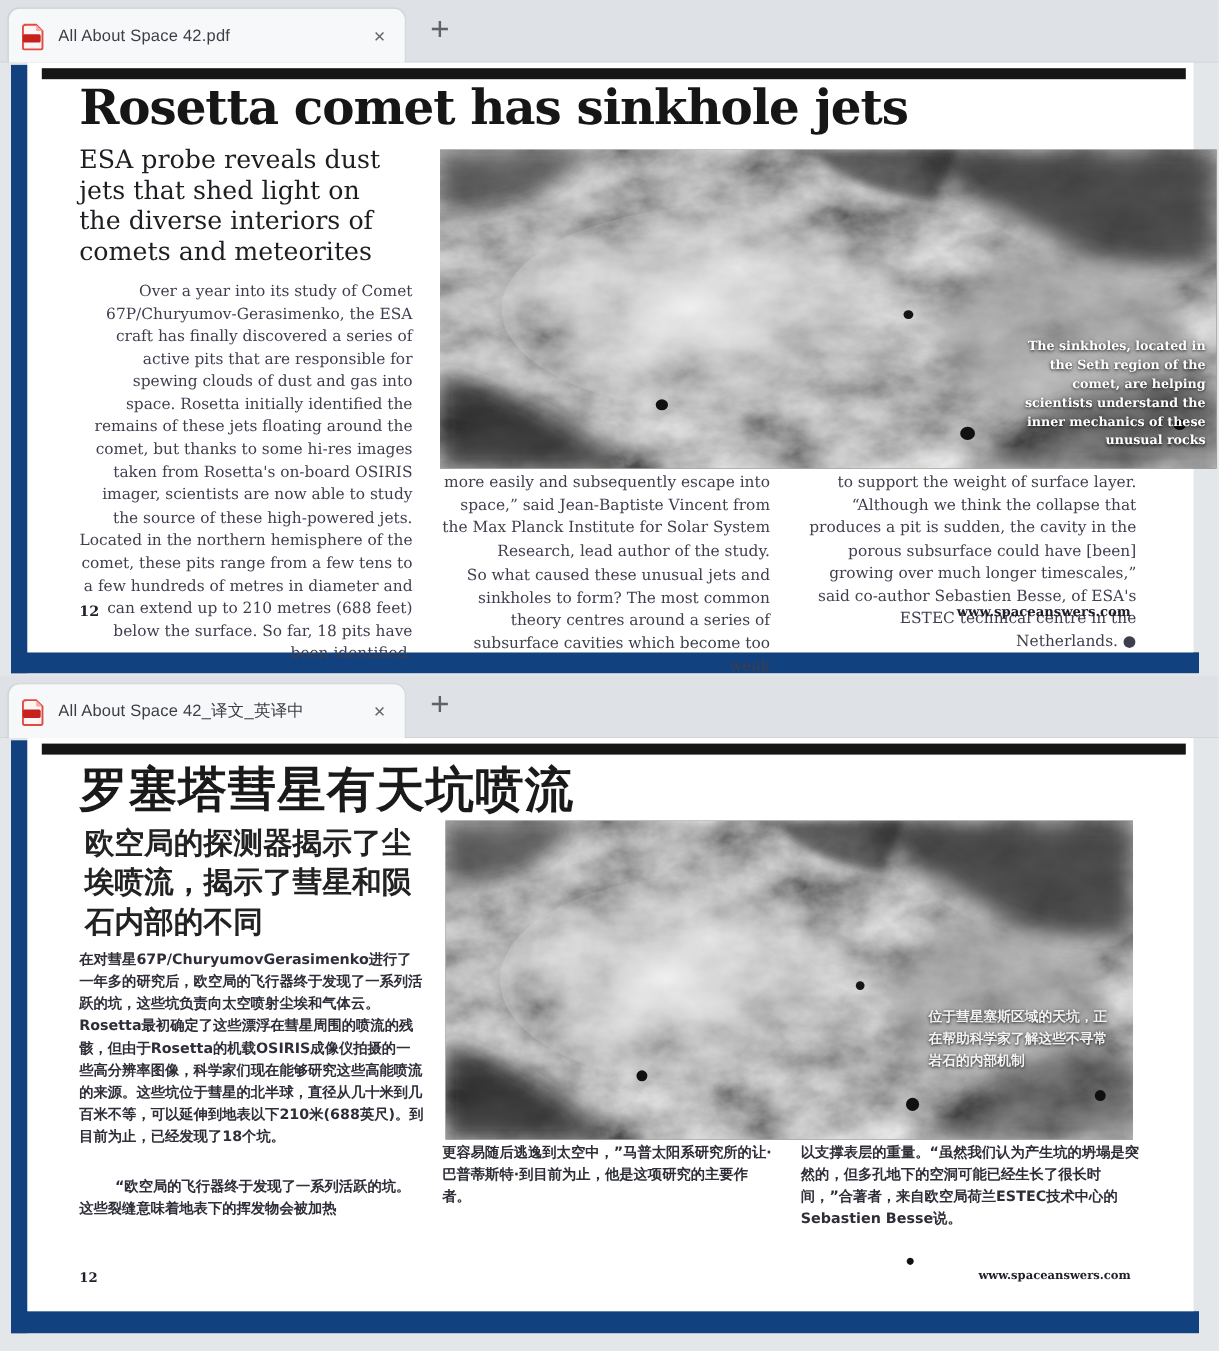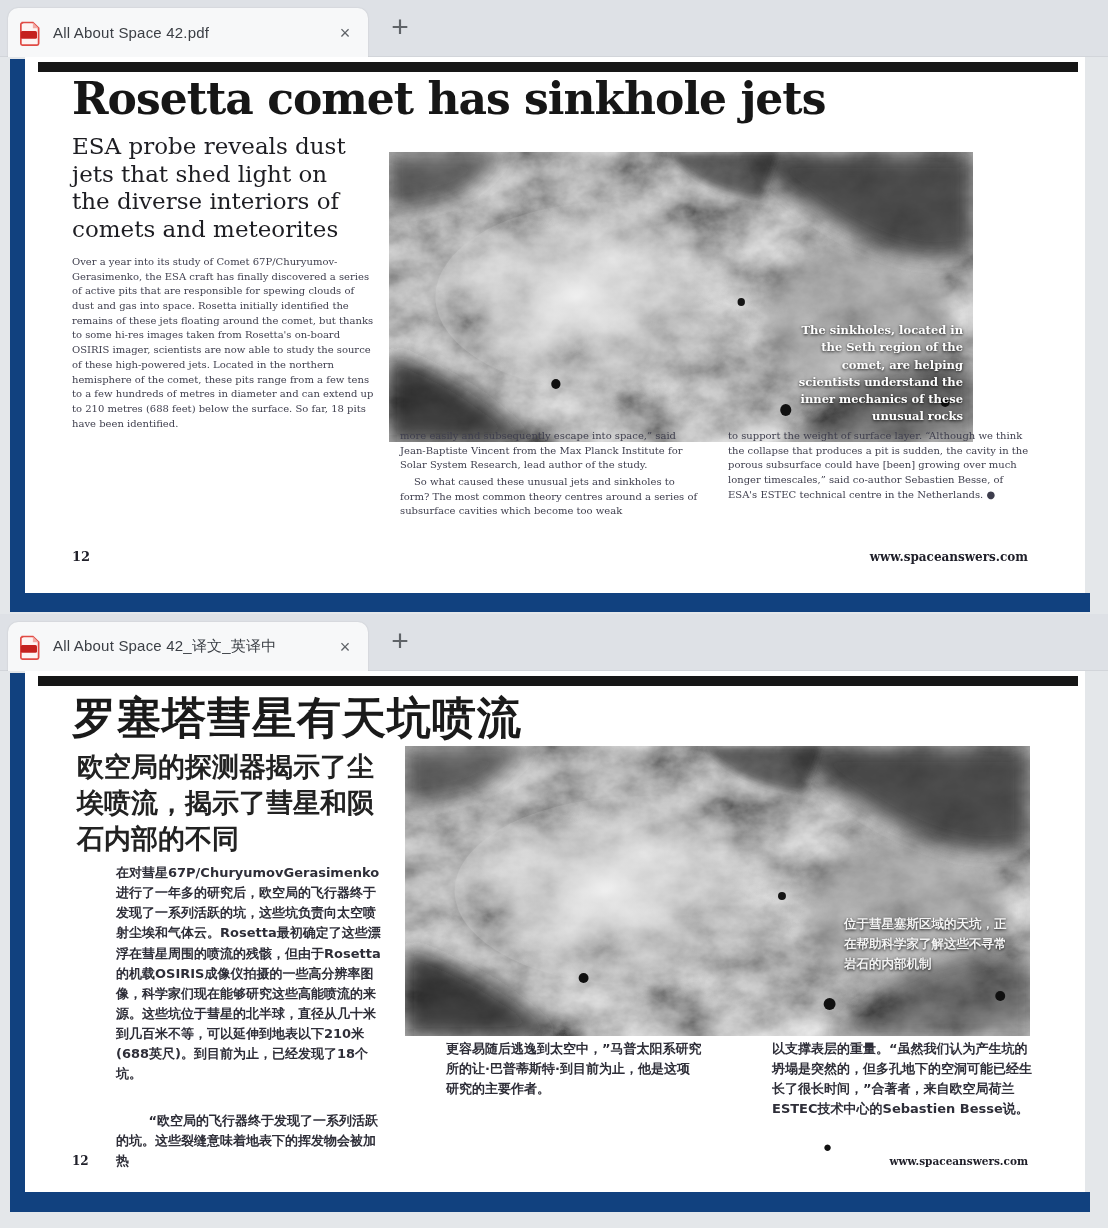--- a/index.html
+++ b/index.html
@@ -28,40 +28,40 @@
   .win-bottom .blue-bottom { top:521px; height:20px; }
   .page { position:absolute; left:25px; top:0; width:1060px; background:#ffffff; }
   .win-top .page { height:536px; }
   .win-bottom .page { height:521px; }
   .topbar { position:absolute; left:13px; top:5px; width:1040px; height:10px; background:#161616; }
 
   
   .headline-en { position:absolute; left:47px; top:16px; width:980px; font-family:"DejaVu Serif","Liberation Serif",serif; font-weight:700; font-size:44px; letter-spacing:-1px; color:#161616; }
   .subhead-en { position:absolute; left:47px; top:76px; width:285px; font-family:"DejaVu Serif","Liberation Serif",serif; font-weight:500; font-size:23px; line-height:1.2; color:#1d1d22; }
   .photo { position:absolute; overflow:hidden; background:#777; }
-  .photo-en { left:364px; top:79px; width:584px; height:290px;margin-top:16px; }
+  .photo-en { left:375px; top:79px; width:706px; height:290px; }
   .photo-svg { display:block; width:100%; height:100%; }
   .photo-caption { position:absolute; right:10px; top:170px; width:168px; text-align:right; font-family:"DejaVu Serif","Liberation Serif",serif; font-weight:700; font-size:11.5px; line-height:1.5; color:#ffffff; text-shadow:0 1px 3px rgba(0,0,0,.9); }
   .col { position:absolute; }
-  .body-en p { font-family:"DejaVu Serif","Liberation Serif",serif; font-size:10px; line-height:1.47; color:#3e3e4d; }
+  .body-en p { font-family:"DejaVu Serif","Liberation Serif",serif; font-size:14px; line-height:1.47; color:#3e3e4d;text-align:right; }
   .body-en p.indent { text-indent:14px; margin-top:2px; }
   .col1-en { left:47px; top:198px; width:303px; }
   .col2-en { left:375px; top:372px; width:300px; }
   .col3-en { left:703px; top:372px; width:305px; }
-  .footer { position:absolute; display:flex; justify-content:space-between; align-items:center; left:47px; width:956px; }
+  .footer { position:absolute; display:flex; justify-content:space-between; align-items:flex-start; left:47px; width:956px; }
   .win-top .footer { top:492px; }
   .pageno { font-family:"DejaVu Serif","Liberation Serif",serif; font-weight:700; font-size:13px; color:#20202a; }
   .site { font-family:"DejaVu Serif","Liberation Serif",serif; font-weight:700; font-size:12px; color:#20202a; }
 
   
   .headline-zh { position:absolute; left:47px; top:18px; width:980px; font-family:"DejaVu Sans","Liberation Sans",sans-serif; font-weight:700; font-size:44px; letter-spacing:1px; color:#1a1a1a; }
   .subhead-zh { position:absolute; left:52px; top:78px; width:300px; font-family:"DejaVu Sans","Liberation Sans",sans-serif; font-weight:700; font-size:27px; line-height:1.33; color:#222; }
   .photo-zh { left:380px; top:75px; width:625px; height:290px; }
   .photo-caption-zh { position:absolute; right:14px; top:168px; width:172px; text-align:left; font-family:"DejaVu Sans","Liberation Sans",sans-serif; font-weight:700; font-size:12.5px; line-height:1.6; color:#f4f4f4; text-shadow:0 1px 3px rgba(0,0,0,.9); }
-  .body-zh p { font-family:"DejaVu Sans","Liberation Sans",sans-serif; font-weight:600; font-size:13px; line-height:1.55; color:#2e2e38;margin-left:44px; }
+  .body-zh p { font-family:"DejaVu Sans","Liberation Sans",sans-serif; font-weight:600; font-size:13px; line-height:1.55; color:#2e2e38; }
   .body-zh p.gap-indent { margin-top:26px; text-indent:2.5em; }
   .col1-zh { left:47px; top:192px; width:314px; }
   .col2-zh { left:377px; top:368px; width:300px; }
   .col3-zh { left:703px; top:368px; width:308px; }
   .endmark-zh { display:block; margin:18px 0 0 95px; font-size:15px; color:#111; }
   .win-bottom .footer { top:483px; }
   .win-bottom .pageno { font-size:12px; }
   .win-bottom .site { font-size:10.5px; }
 </style>
 </head>

